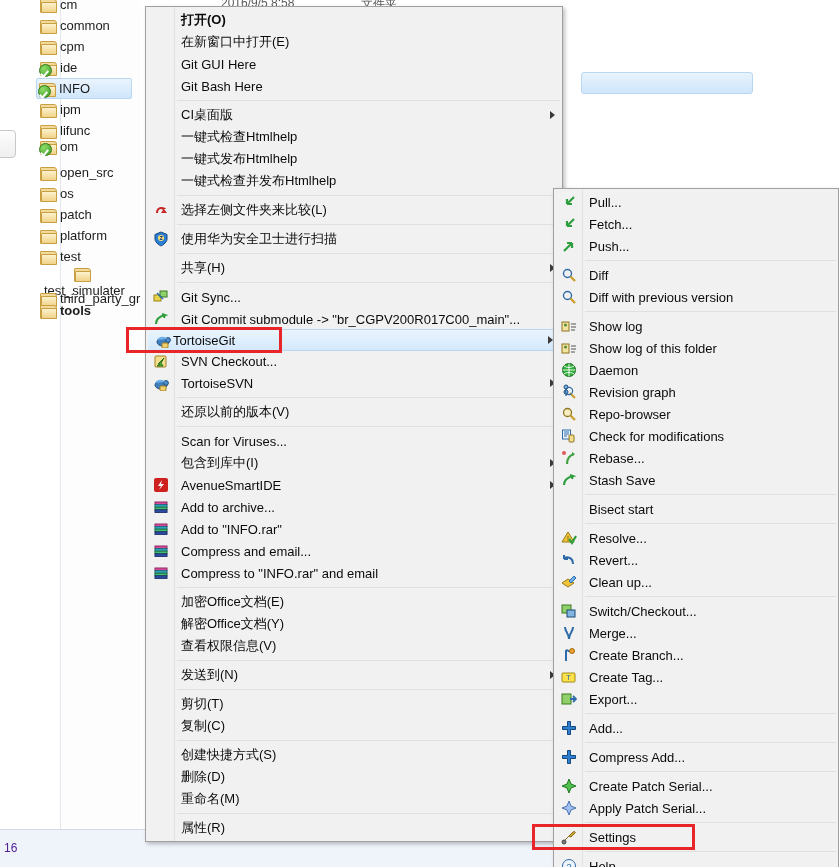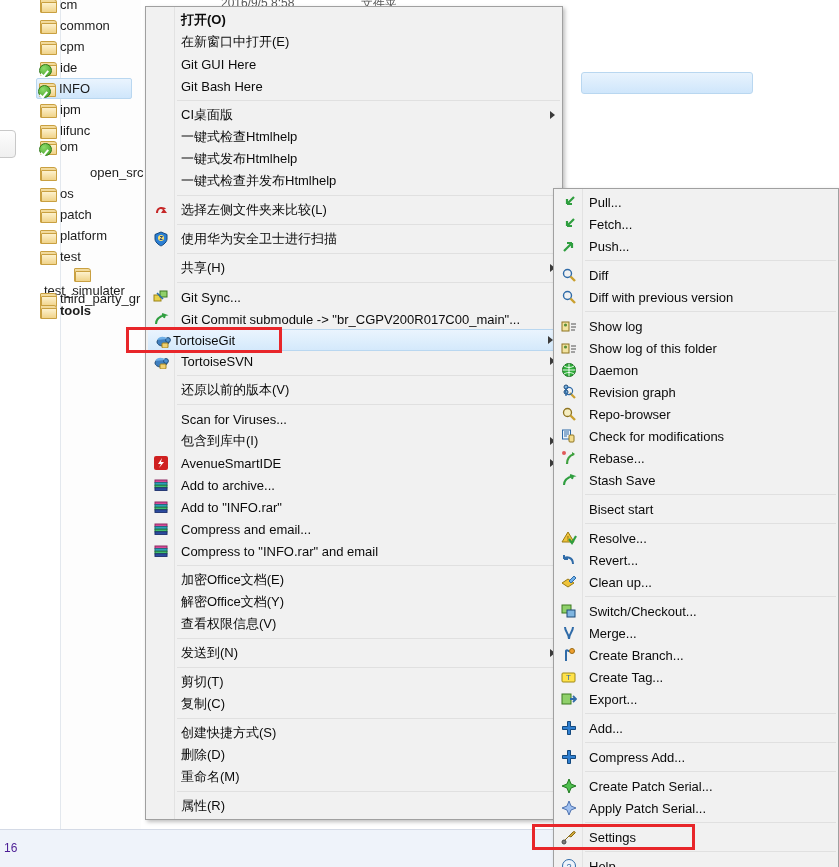--- a/index.html
+++ b/index.html
@@ -217,21 +217,21 @@
         <span class="tree-label">lifunc</span>
       </div>
       <div class="tree-item" style="top: 136px;">
         <span class="ficon">
           <span class="back"></span>
           <span class="front"></span>
           <span class="tick"></span>
         </span>
         <span class="tree-label">om</span>
       </div>
-      <div class="tree-item" style="top: 162px; gap: 30px;">
+      <div class="tree-item" style="top: 162px;">
         <span class="ficon">
           <span class="back"></span>
           <span class="front"></span>
         </span>
         <span class="tree-label">open_src</span>
       </div>
       <div class="tree-item" style="top: 183px;">
         <span class="ficon">
           <span class="back"></span>
           <span class="front"></span>
@@ -367,20 +367,29 @@
               <path d="M2 8 C4 4, 10 4, 12 7" fill="#6fb0e8"></path>
               <rect x="7" y="11" width="6" height="5" rx="1" fill="#f0d070" stroke="#a2821f"></rect>
             </svg>
           </span>
           <span>TortoiseGit</span>
           <span class="arrow"></span>
         </div>
         <div class="mi">
           <span class="mico">
             <svg class="ic" viewBox="0 0 16 16" xmlns="http://www.w3.org/2000/svg">
+              <rect x="2" y="3" width="11" height="11" rx="1" fill="#f3dd8f" stroke="#a2821f"></rect>
+              <path d="M11 5 L5 11 L7 11 L4 13 L10 13 L8 10 Z" fill="#4fae3a" stroke="#26701a"></path>
+            </svg>
+          </span>
+          <span>SVN Checkout...</span>
+        </div>
+        <div class="mi">
+          <span class="mico">
+            <svg class="ic" viewBox="0 0 16 16" xmlns="http://www.w3.org/2000/svg">
               <ellipse cx="8" cy="10" rx="6" ry="4" fill="#3f7fbf" stroke="#1f4b78"></ellipse>
               <circle cx="13" cy="8" r="2.4" fill="#4e92d0" stroke="#1f4b78"></circle>
               <path d="M2 8 C4 4, 10 4, 12 7" fill="#6fb0e8"></path>
               <rect x="7" y="11" width="6" height="5" rx="1" fill="#f0d070" stroke="#a2821f"></rect>
             </svg>
           </span>
           <span>TortoiseSVN</span>
           <span class="arrow"></span>
         </div>
         <div class="sep"></div>

